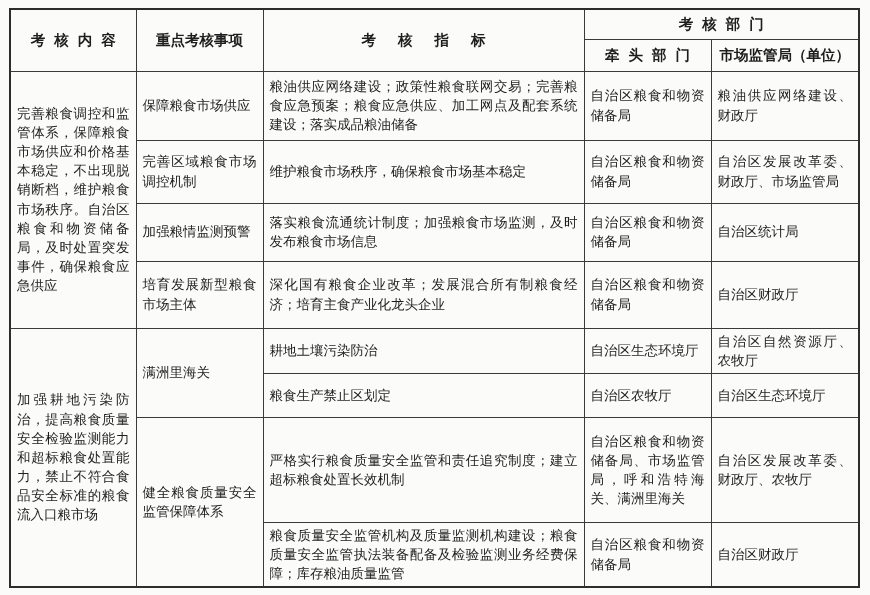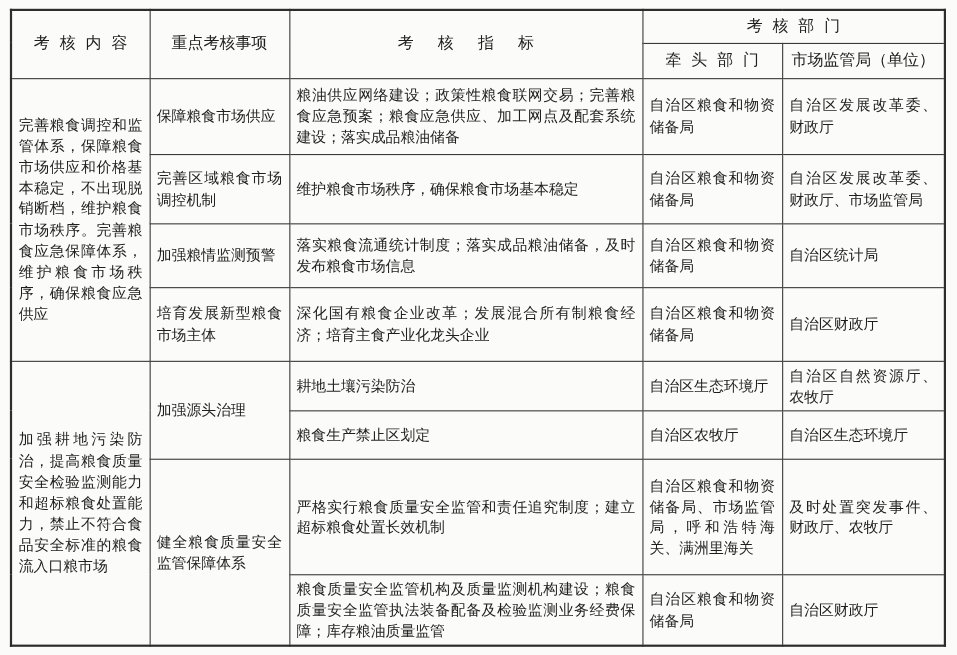--- a/index.html
+++ b/index.html
@@ -31,21 +31,21 @@
     vertical-align: middle;
     padding: 3px 6px;
     font-size: 13.5px;
     line-height: 1.42;
     text-align: justify;
     text-justify: inter-ideograph;
     word-break: break-all;
     overflow: hidden;
   }
   table.assess th {
-    font-weight: 400;
+    font-weight: 700;
     font-size: 14.5px;
     text-align: center;
     padding: 0 4px;
   }
   
   .ls9  { letter-spacing: 9px;  padding-left: 13px !important; }
   .ls22 { letter-spacing: 22px; padding-left: 26px !important; }
   .content-cell { line-height: 1.5; }
   
   .rh-a { height: 30px; } .rh-b { height: 32px; }
@@ -72,67 +72,67 @@
       <th rowspan="2">重点考核事项</th>
       <th rowspan="2" class="ls22">考核指标</th>
       <th colspan="2" class="ls9">考核部门</th>
     </tr>
     <tr class="rh-b">
       <th class="ls9">牵头部门</th>
       <th>市场监管局（单位）</th>
     </tr>
 
     <tr class="r1">
-      <td rowspan="4" class="content-cell">完善粮食调控和监管体系，保障粮食市场供应和价格基本稳定，不出现脱销断档，维护粮食市场秩序。完善粮食应急保障体系，维护粮食市场秩序，确保粮食应急供应</td>
+      <td rowspan="4" class="content-cell">完善粮食调控和监管体系，保障粮食市场供应和价格基本稳定，不出现脱销断档，维护粮食市场秩序。自治区粮食和物资储备局，及时处置突发事件，确保粮食应急供应</td>
       <td>保障粮食市场供应</td>
       <td>粮油供应网络建设；政策性粮食联网交易；完善粮食应急预案；粮食应急供应、加工网点及配套系统建设；落实成品粮油储备</td>
       <td>自治区粮食和物资储备局</td>
-      <td>自治区发展改革委、财政厅</td>
+      <td>粮油供应网络建设、财政厅</td>
     </tr>
 
     <tr class="r2">
       <td>完善区域粮食市场调控机制</td>
       <td>维护粮食市场秩序，确保粮食市场基本稳定</td>
       <td>自治区粮食和物资储备局</td>
       <td>自治区发展改革委、财政厅、市场监管局</td>
     </tr>
 
     <tr class="r3">
       <td>加强粮情监测预警</td>
-      <td>落实粮食流通统计制度；落实成品粮油储备，及时发布粮食市场信息</td>
+      <td>落实粮食流通统计制度；加强粮食市场监测，及时发布粮食市场信息</td>
       <td>自治区粮食和物资储备局</td>
       <td>自治区统计局</td>
     </tr>
 
     <tr class="r4">
       <td>培育发展新型粮食市场主体</td>
       <td>深化国有粮食企业改革；发展混合所有制粮食经济；培育主食产业化龙头企业</td>
       <td>自治区粮食和物资储备局</td>
       <td>自治区财政厅</td>
     </tr>
 
     <tr class="r5">
       <td rowspan="4" class="content-cell">加强耕地污染防治，提高粮食质量安全检验监测能力和超标粮食处置能力，禁止不符合食品安全标准的粮食流入口粮市场</td>
-      <td rowspan="2">加强源头治理</td>
+      <td rowspan="2">满洲里海关</td>
       <td>耕地土壤污染防治</td>
       <td>自治区生态环境厅</td>
       <td>自治区自然资源厅、农牧厅</td>
     </tr>
 
     <tr class="r6">
       <td>粮食生产禁止区划定</td>
       <td>自治区农牧厅</td>
       <td>自治区生态环境厅</td>
     </tr>
 
     <tr class="r7">
       <td rowspan="2">健全粮食质量安全监管保障体系</td>
       <td>严格实行粮食质量安全监管和责任追究制度；建立超标粮食处置长效机制</td>
       <td>自治区粮食和物资储备局、市场监管局，呼和浩特海关、满洲里海关</td>
-      <td>及时处置突发事件、财政厅、农牧厅</td>
+      <td>自治区发展改革委、财政厅、农牧厅</td>
     </tr>
 
     <tr class="r8">
       <td>粮食质量安全监管机构及质量监测机构建设；粮食质量安全监管执法装备配备及检验监测业务经费保障；库存粮油质量监管</td>
       <td>自治区粮食和物资储备局</td>
       <td>自治区财政厅</td>
     </tr>
   </tbody>
     </table>
 </div>

